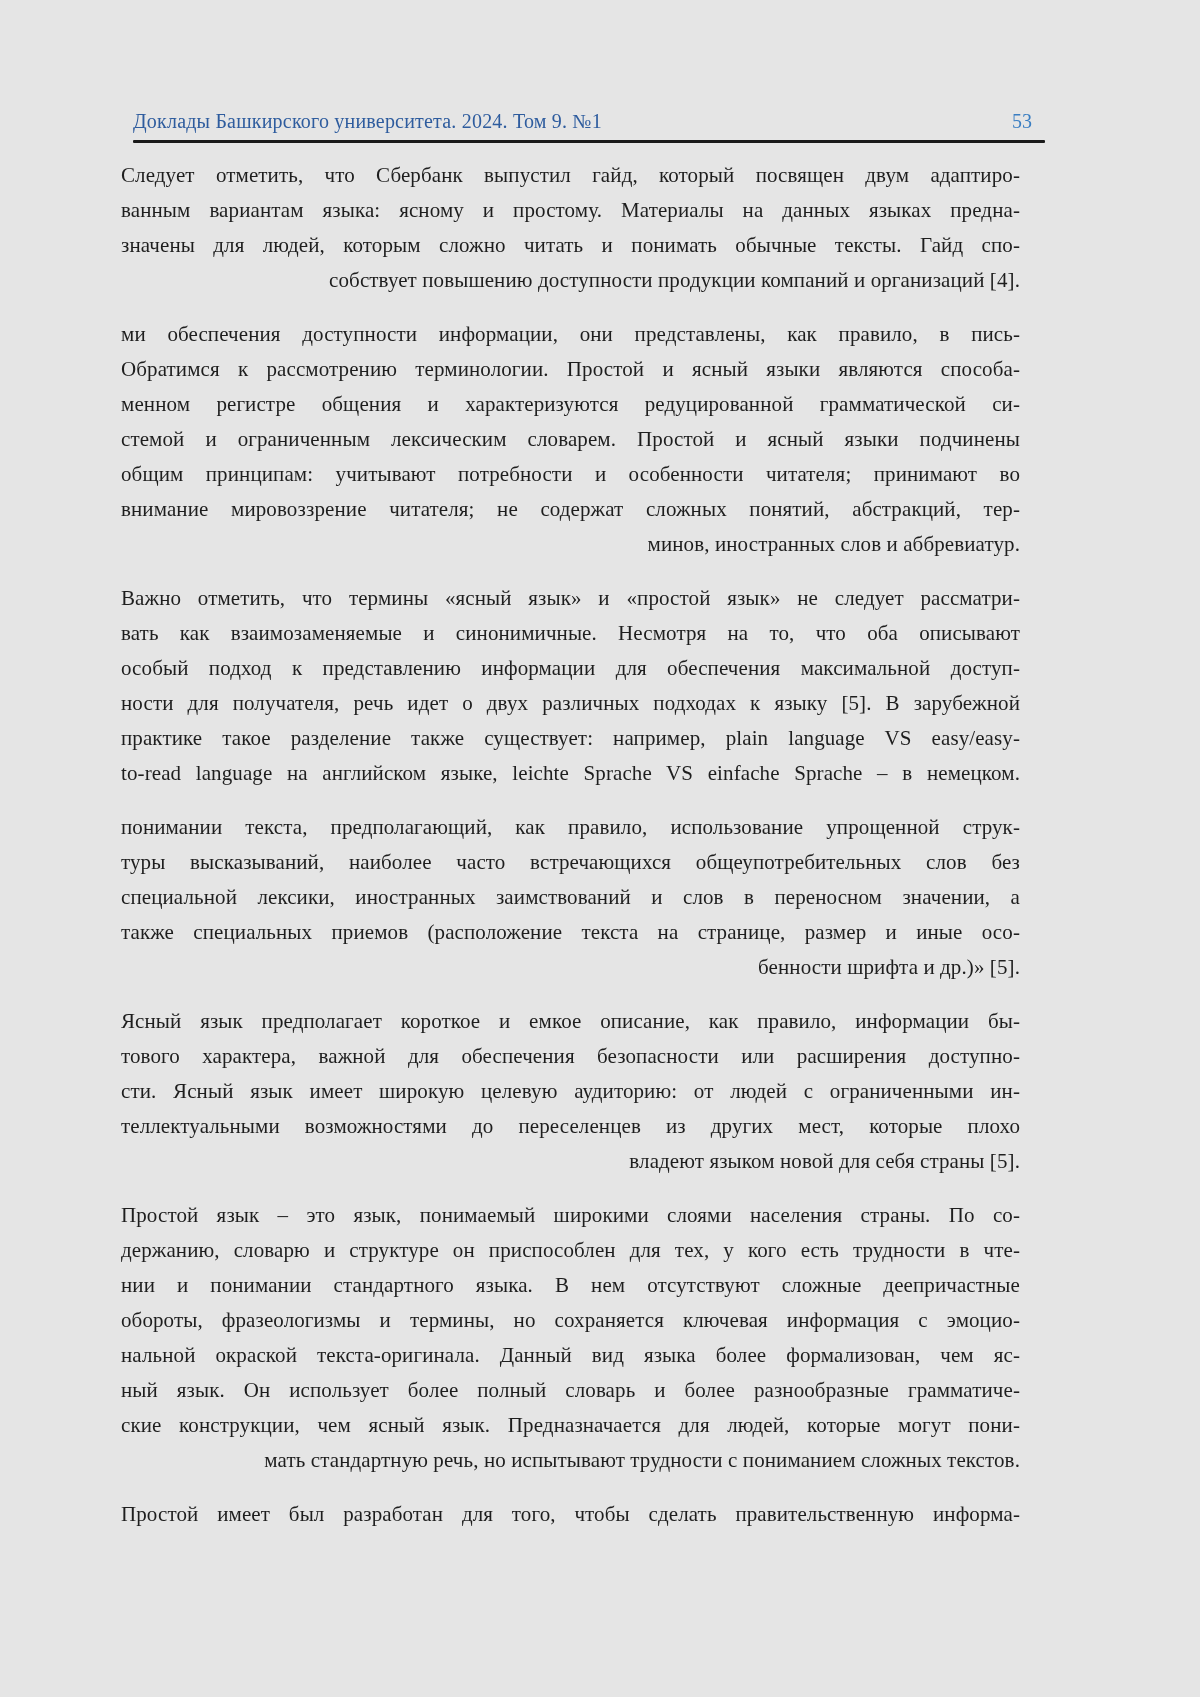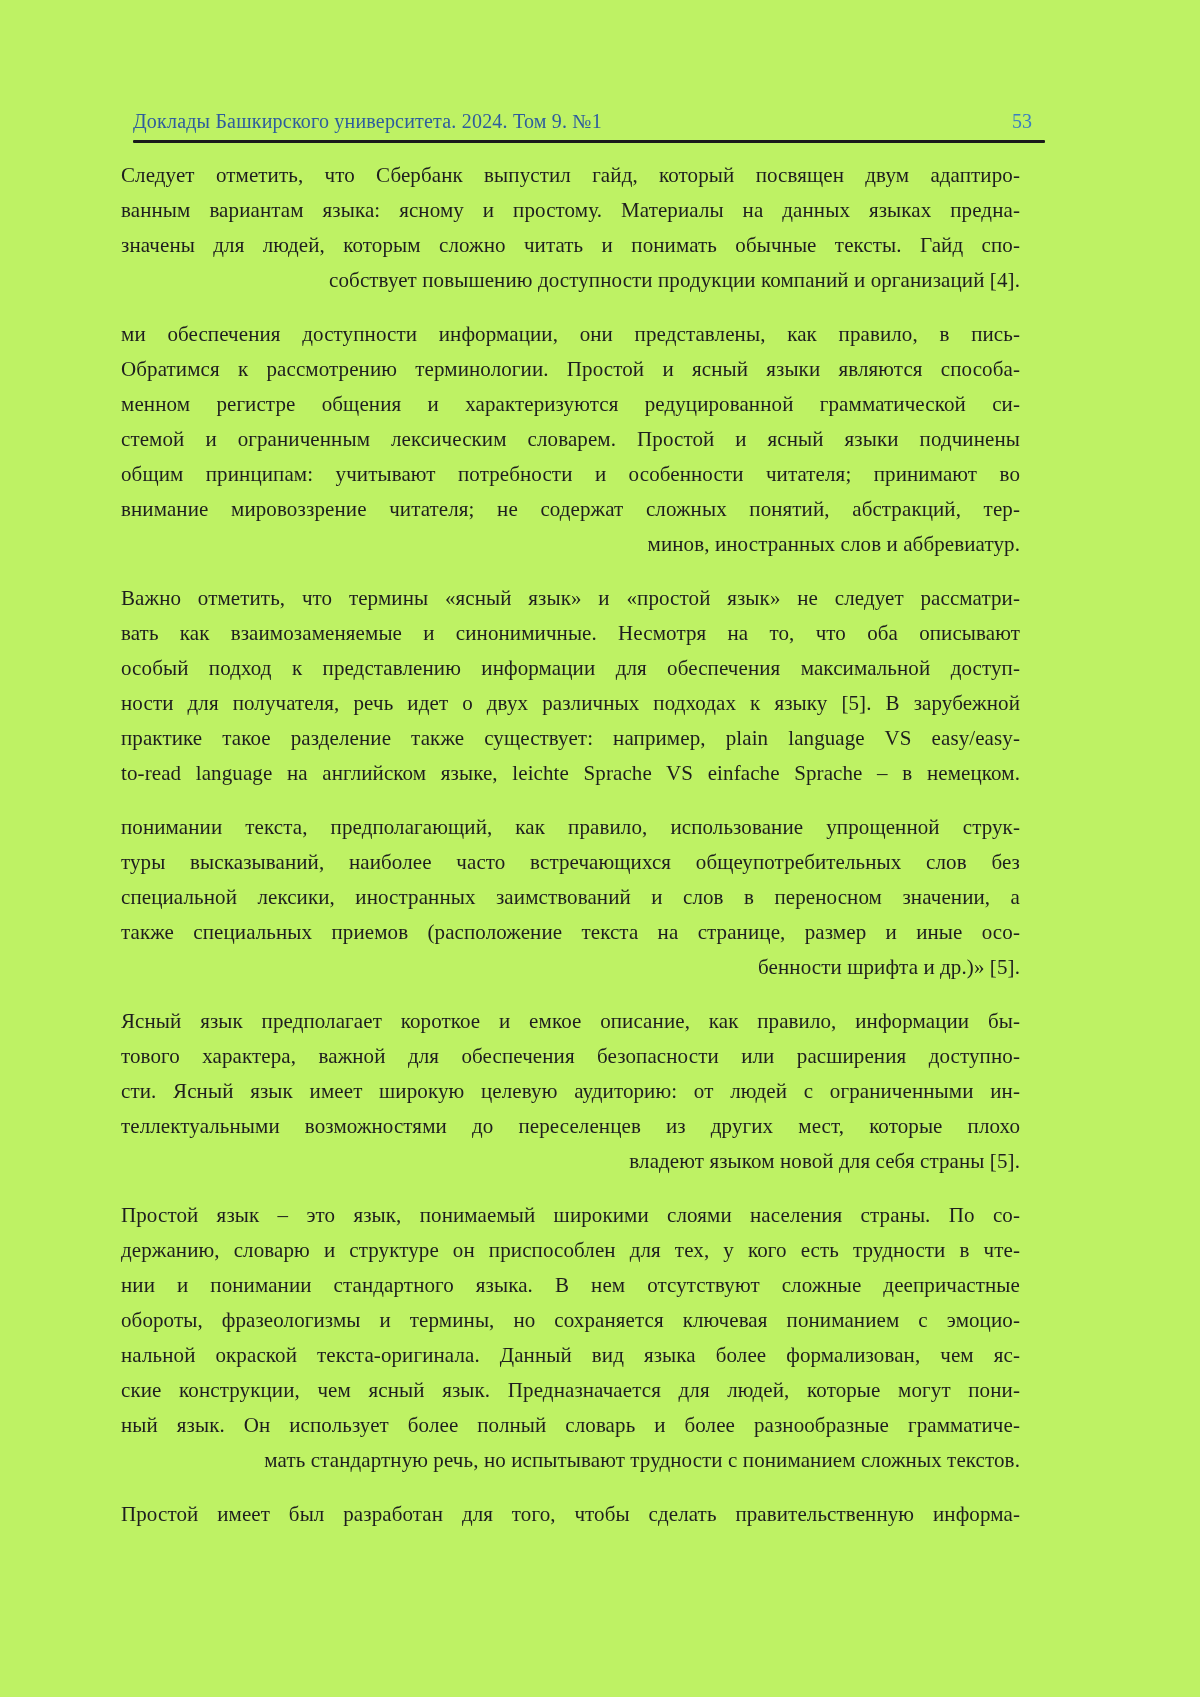--- a/index.html
+++ b/index.html
@@ -16,21 +16,21 @@
   body {
     width: 1200px;
     height: 1697px;
     position: relative;
     font-family: "Liberation Serif", "DejaVu Serif", serif;
     color: var(--body-text);
   }
   .page {
     position: absolute;
     inset: 0;
-    background: #bef264;
+    background: #e5e5e5;
     overflow: hidden;
   }
   .header {
     position: absolute;
     left: 133px;
     width: 899px;
     top: 108px;
     display: flex;
     justify-content: space-between;
     align-items: baseline;
@@ -119,23 +119,23 @@
         <div class="line j">Ясный язык предполагает короткое и емкое описание, как правило, информации бы-</div>
         <div class="line j">тового характера, важной для обеспечения безопасности или расширения доступно-</div>
         <div class="line j">сти. Ясный язык имеет широкую целевую аудиторию: от людей с ограниченными ин-</div>
         <div class="line j">теллектуальными возможностями до переселенцев из других мест, которые плохо</div>
         <div class="line">владеют языком новой для себя страны [5].</div>
       </div>
       <div class="paragraph">
         <div class="line j">Простой язык – это язык, понимаемый широкими слоями населения страны. По со-</div>
         <div class="line j">держанию, словарю и структуре он приспособлен для тех, у кого есть трудности в чте-</div>
         <div class="line j">нии и понимании стандартного языка. В нем отсутствуют сложные деепричастные</div>
-        <div class="line j">обороты, фразеологизмы и термины, но сохраняется ключевая пониманием с эмоцио-</div>
+        <div class="line j">обороты, фразеологизмы и термины, но сохраняется ключевая информация с эмоцио-</div>
         <div class="line j">нальной окраской текста-оригинала. Данный вид языка более формализован, чем яс-</div>
+        <div class="line j">ный язык. Он использует более полный словарь и более разнообразные грамматиче-</div>
         <div class="line j">ские конструкции, чем ясный язык. Предназначается для людей, которые могут пони-</div>
-        <div class="line j">ный язык. Он использует более полный словарь и более разнообразные грамматиче-</div>
         <div class="line">мать стандартную речь, но испытывают трудности с пониманием сложных текстов.</div>
       </div>
       <div class="paragraph">
         <div class="line j">Простой имеет был разработан для того, чтобы сделать правительственную информа-</div>
       </div>
     </div>
 </div>
 
 </body></html>

